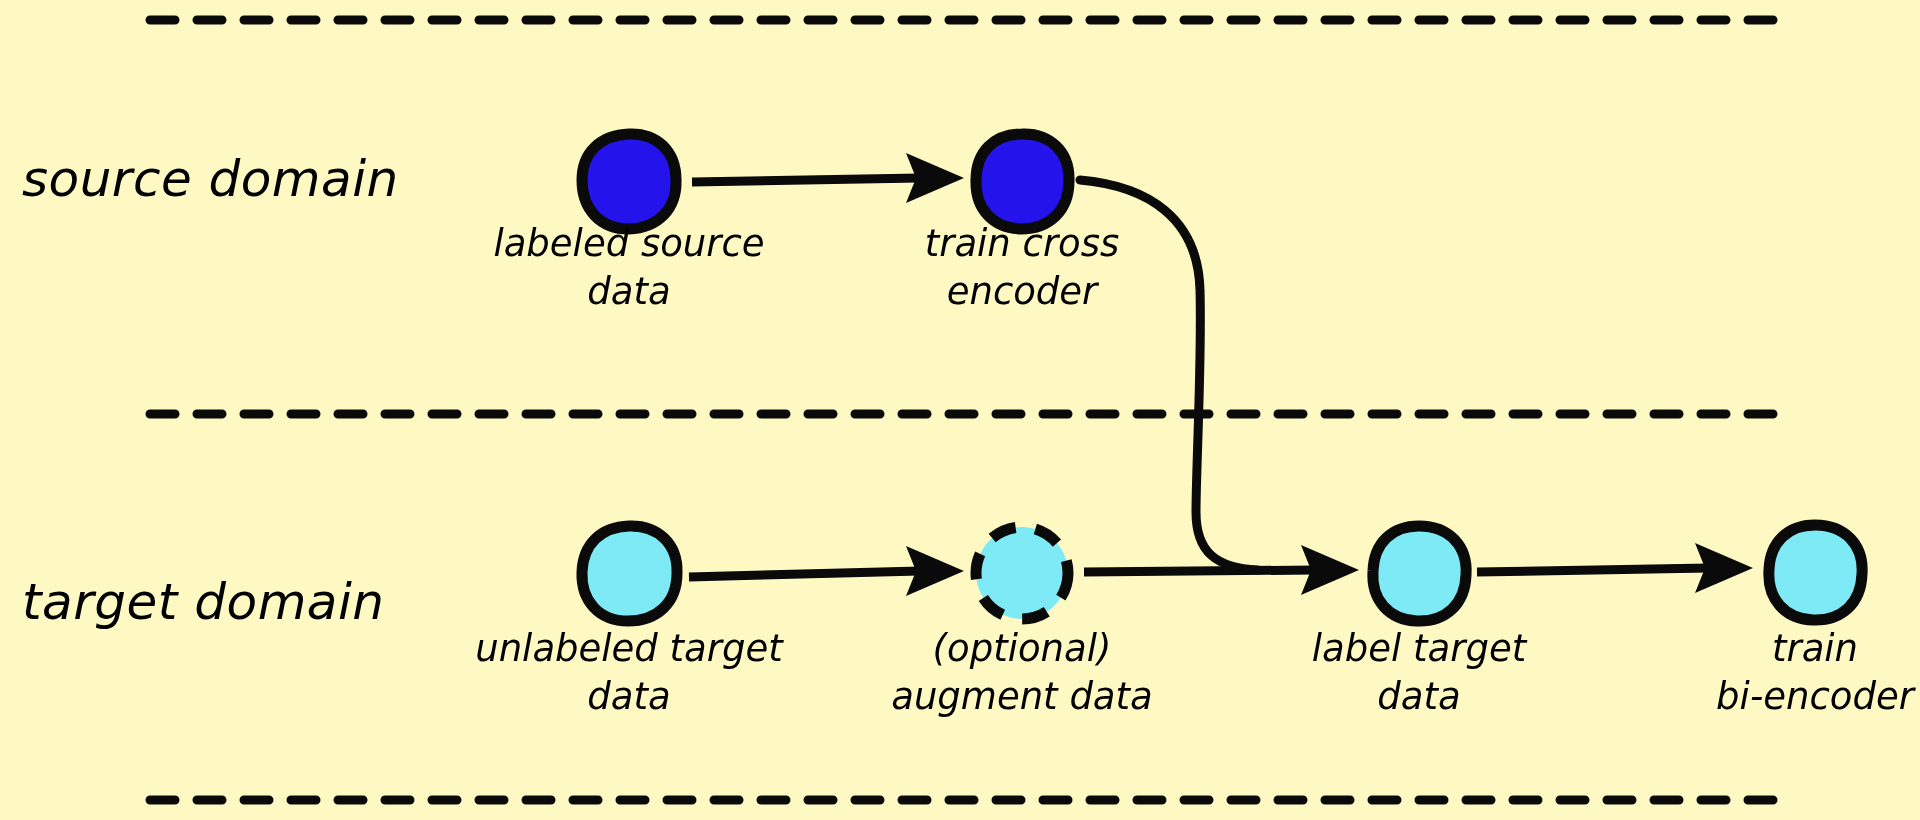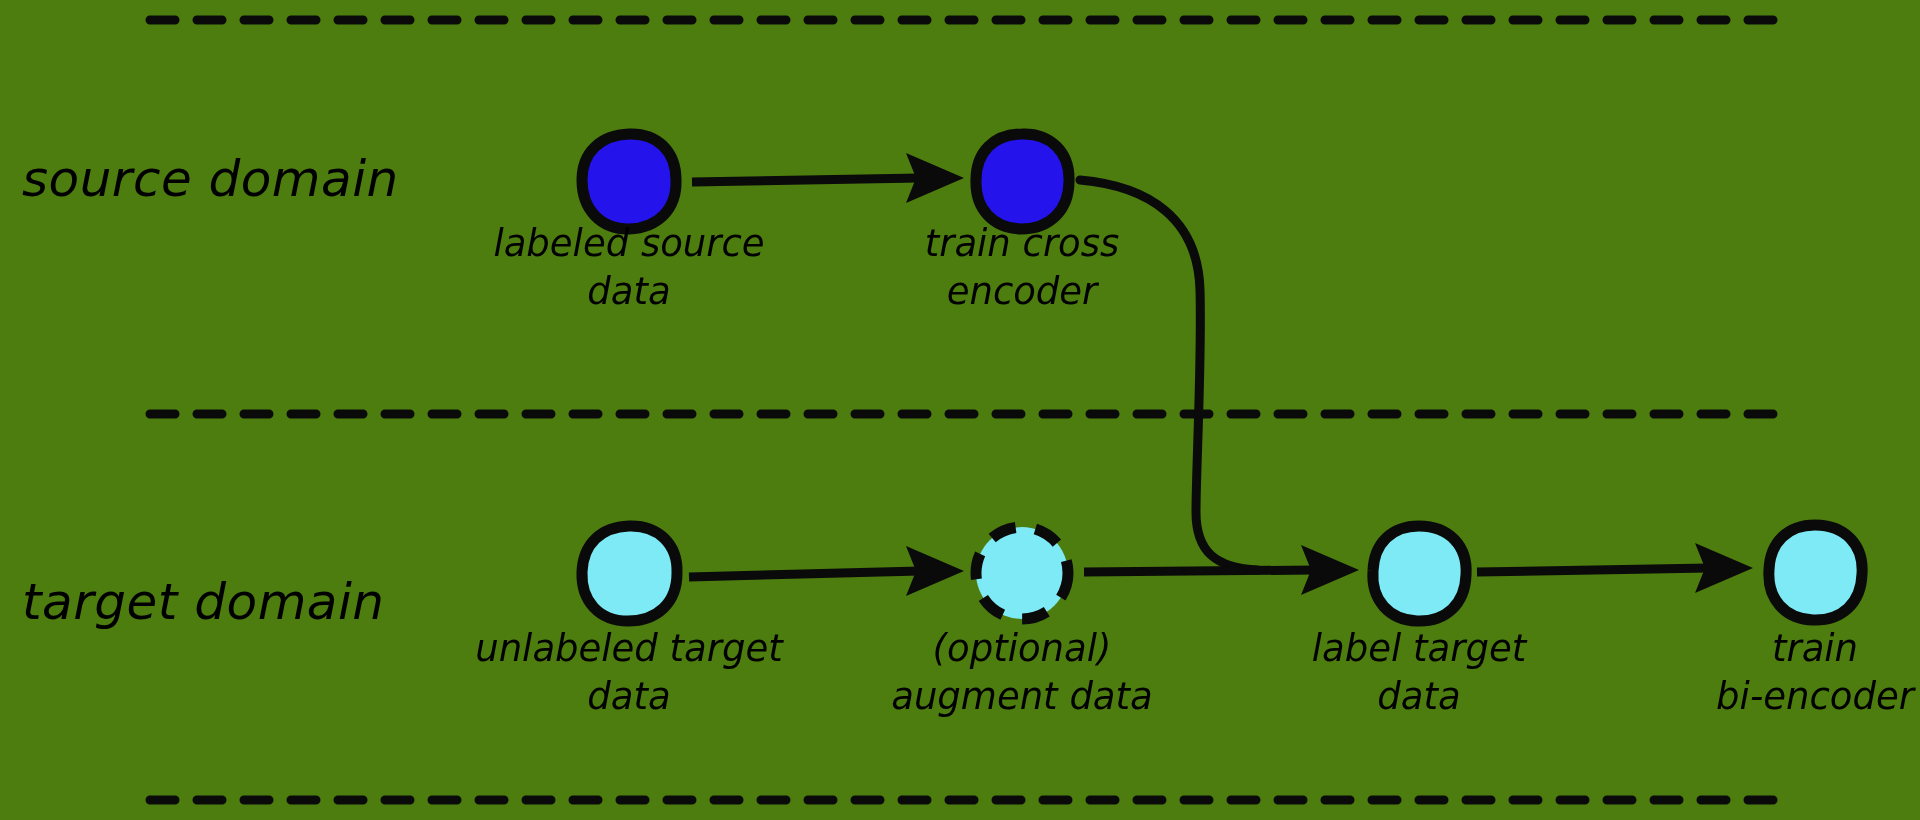--- a/index.html
+++ b/index.html
@@ -11,21 +11,21 @@
   body {
     width: 1920px;
     height: 820px;
     overflow: hidden;
     font-family: "DejaVu Sans", sans-serif;
   }
   #diagram-root {
     position: relative;
     width: 1920px;
     height: 820px;
-    background: #4d7c0f;
+    background: #fef9c3;
   }
   #diagram-svg {
     position: absolute;
     top: 0;
     left: 0;
     width: 1920px;
     height: 820px;
   }
   .hand-text {
     font-family: "DejaVu Sans", sans-serif;

